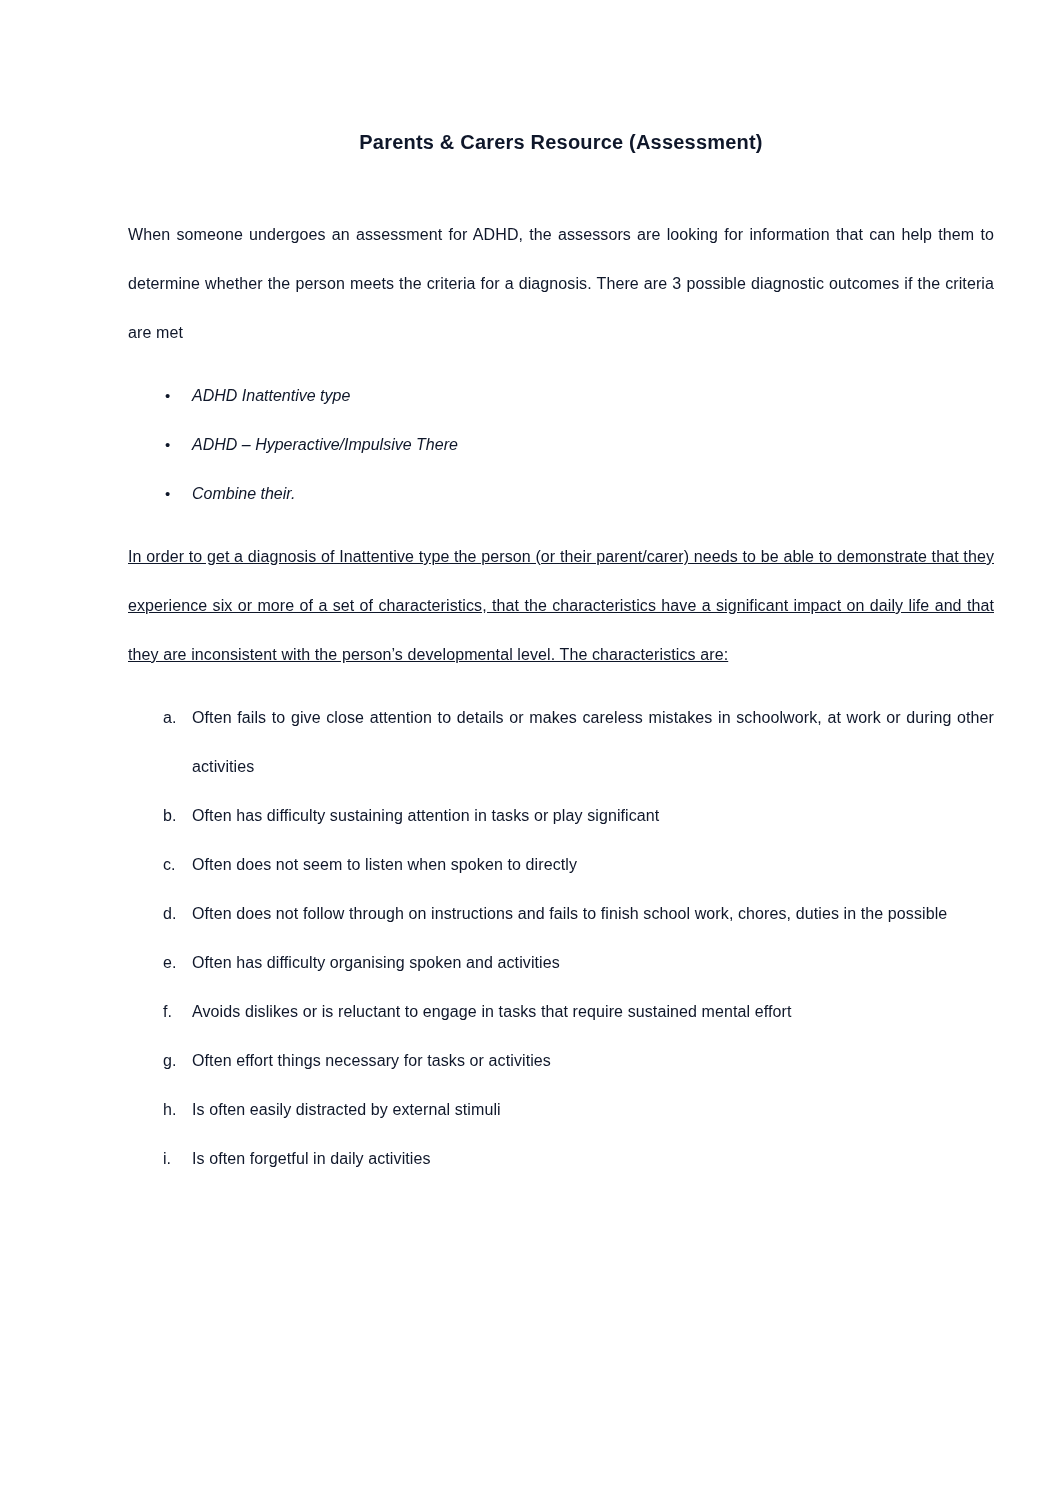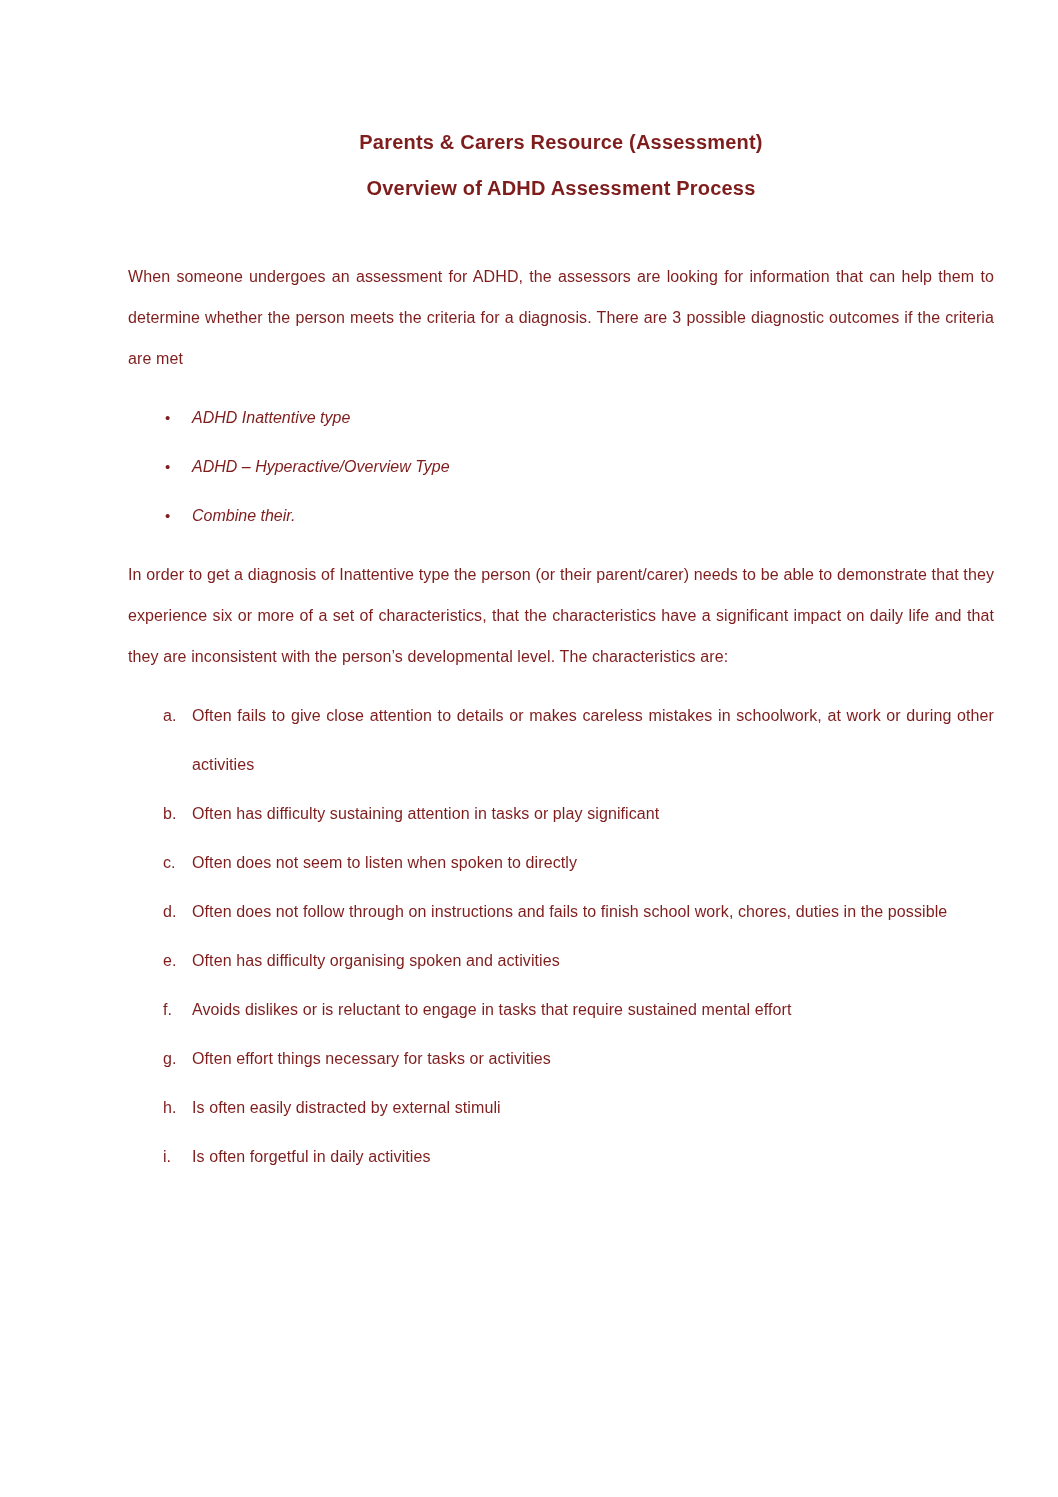--- a/index.html
+++ b/index.html
@@ -3,37 +3,37 @@
 <meta charset="utf-8">
 <style>
   html, body { margin: 0; padding: 0; background: #ffffff; }
   .page {
     position: relative;
     width: 1058px;
     height: 1497px;
     box-sizing: border-box;
     padding: 130px 64px 0 128px;
     background: #ffffff;
-    color: #7f1d1d;
+    color: #0f172a;
     font-family: "Liberation Sans", sans-serif;
     font-size: 16px;
     overflow: hidden;
   }
   .title { margin: 0; text-align: center; font-size: 20px; font-weight: bold; }
   .title-line { display: block; line-height: 24px; letter-spacing: 0.2px; }
   .title-line + .title-line { margin-top: 22px; }
 
   .para {
-    line-height: 41px;
+    line-height: 49px;
     text-align: justify;
     margin: 0;
     letter-spacing: 0.1px;
   }
   .para.intro { margin: 56px 0 14px 0; }
-  .para.criteria { margin: 14px 0; }
+  .para.criteria { margin: 14px 0; text-decoration: underline; }
 
   .bullet-list { margin: 14px 0; }
   .bullet-item { display: flex; line-height: 49px; }
   .bullet-item .marker {
     flex: none;
     width: 27px;
     margin-left: 37px;
     font-size: 15px;
   }
   .bullet-item .item-text { flex: 1; font-style: italic; }
@@ -47,33 +47,32 @@
   }
   .letter-item .text { flex: 1; text-align: justify; letter-spacing: 0.1px; }
 </style>
 </head>
 <body>
 
 <div class="page">
 
   <h1 class="title">
     <span class="title-line">Parents &amp; Carers Resource (Assessment)</span>
-    <span class="title-line">Overview of ADHD Assessment Process</span>
   </h1>
 
   <p class="para intro">When someone undergoes an assessment for ADHD, the assessors are looking for information that can help them to determine whether the person meets the criteria for a diagnosis. There are 3 possible diagnostic outcomes if the criteria are met</p>
 
   <div class="bullet-list">
     <div class="bullet-item">
       <span class="marker">•</span>
       <span class="item-text">ADHD Inattentive type</span>
     </div>
     <div class="bullet-item">
       <span class="marker">•</span>
-      <span class="item-text">ADHD – Hyperactive/Overview Type</span>
+      <span class="item-text">ADHD – Hyperactive/Impulsive There</span>
     </div>
     <div class="bullet-item">
       <span class="marker">•</span>
       <span class="item-text">Combine their.</span>
     </div>
   </div>
 
   <p class="para criteria">In order to get a diagnosis of Inattentive type the person (or their parent/carer) needs to be able to demonstrate that they experience six or more of a set of characteristics, that the characteristics have a significant impact on daily life and that they are inconsistent with the person’s developmental level. The characteristics are:</p>
 
   <div class="letter-list">

